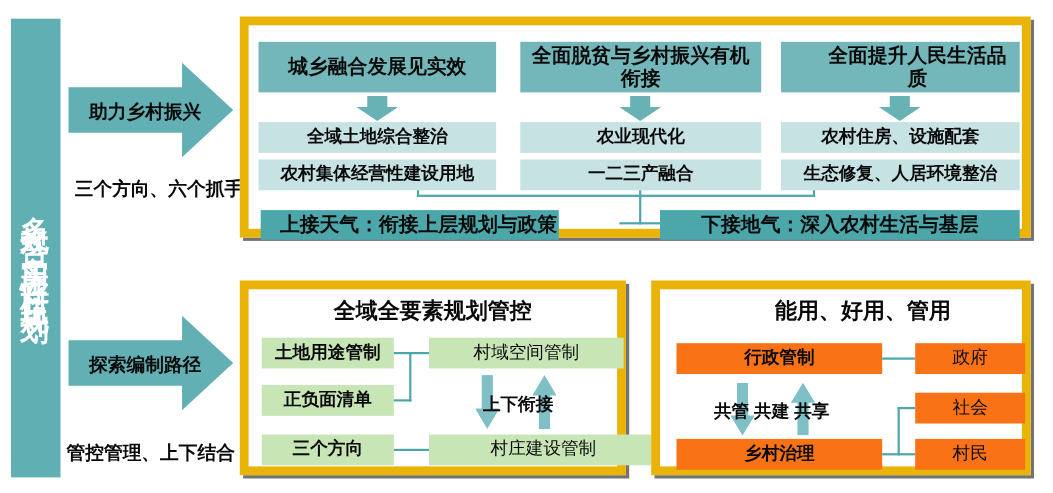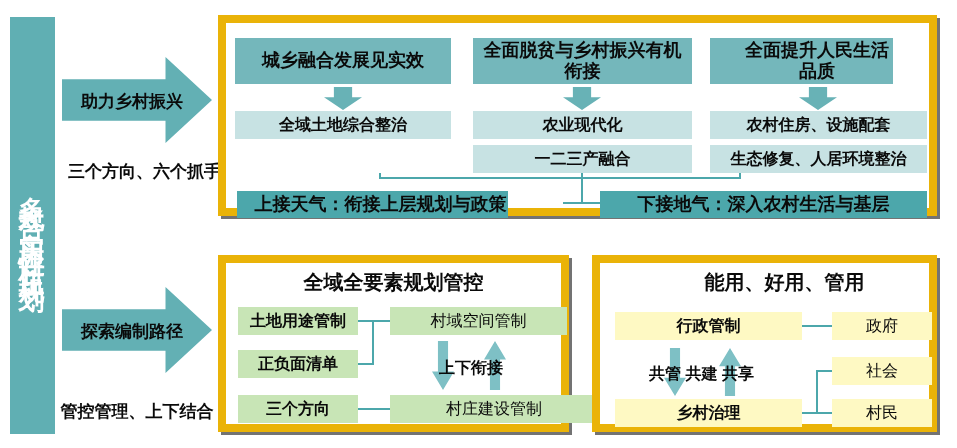--- a/index.html
+++ b/index.html
@@ -28,21 +28,21 @@
   .th-header { background:#74B7BB; font-weight:bold; font-size:18px; height:46px; padding:0 4px; }
   .th-item   { background:#C7E2E3; font-weight:bold; font-size:16px; height:28px; }
   .band      { background:#4CA7AB; font-weight:bold; font-size:18px; height:27px; }
   .dn-arrow  { width:38px; height:23px; background:#68B2B6;
                clip-path:polygon(26% 0,74% 0,74% 45%,100% 45%,50% 100%,0% 45%,26% 45%); }
   .line { background:#4CA7AB; }
 
   
   .panel-title { width:100%; text-align:center; font-weight:bold; font-size:20px; }
   .g  { background:#C8E5B6; font-size:16px; height:28px; }
-  .o  { background:#fef9c3; font-size:16px; height:28px; }
+  .o  { background:#f97316; font-size:16px; height:28px; }
   .tall-dn { width:22px; height:49px; background:#7EC0C5;
              clip-path:polygon(27% 0,73% 0,73% 62%,100% 62%,50% 100%,0% 62%,27% 62%); }
   .tall-up { width:22px; height:49px; background:#7EC0C5;
              clip-path:polygon(50% 0,100% 38%,73% 38%,73% 100%,27% 100%,27% 38%,0% 38%); }
   .exchange-label { font-weight:bold; font-size:16px; text-align:center; white-space:nowrap; z-index:2; }
 </style>
 </head>
 <body>
 
 <div id="canvas">
@@ -56,29 +56,30 @@
   <div class="abs caption" style="left:56px; top:160px; width:162px;padding-left:12px;">三个方向、六个抓手</div>
 
   <div class="abs big-arrow" style="left:62px; top:287px;"></div>
   <div class="abs flow-label" style="left:66px; top:320px;">探索编制路径</div>
   <div class="abs caption" style="left:52px; top:400px; width:170px;">管控管理、上下结合</div>
 
   <div class="abs panel" style="left:218px; top:15px; width:719px; height:201px;">
 
     <div class="abs box th-header" style="left:9px;   top:15px; width:216px;">城乡融合发展见实效</div>
     <div class="abs box th-header" style="left:247px; top:15px; width:219px;">全面脱贫与乡村振兴有机衔接</div>
-    <div class="abs box th-header" style="left:484px; top:15px; width:183px;padding-left:35px;">全面提升人民生活品质</div>
+    <div class="abs box th-header" style="left:484px; top:15px; width:217px;padding-left:35px;">全面提升人民生活品质</div>
 
     <div class="abs dn-arrow" style="left:98px;  top:64px;"></div>
     <div class="abs dn-arrow" style="left:337px; top:64px;"></div>
     <div class="abs dn-arrow" style="left:573px; top:64px;"></div>
 
     <div class="abs box th-item" style="left:9px;   top:88px;  width:216px;">全域土地综合整治</div>
     <div class="abs box th-item" style="left:247px; top:88px;  width:219px;">农业现代化</div>
     <div class="abs box th-item" style="left:484px; top:88px;  width:217px;">农村住房、设施配套</div>
+    <div class="abs box th-item" style="left:9px;   top:122px; width:216px;">农村集体经营性建设用地</div>
     <div class="abs box th-item" style="left:247px; top:122px; width:219px;">一二三产融合</div>
     <div class="abs box th-item" style="left:484px; top:122px; width:217px;">生态修复、人居环境整治</div>
 
     <div class="abs line" style="left:153px; top:150px; width:2px;  height:6px;"></div>
     <div class="abs line" style="left:513px; top:150px; width:2px;  height:6px;"></div>
     <div class="abs line" style="left:153px; top:154px; width:362px; height:2px;"></div>
     <div class="abs line" style="left:355px; top:150px; width:2px;  height:31px;"></div>
     <div class="abs line" style="left:337px; top:179px; width:38px; height:2px;"></div>
 
     <div class="abs box band" style="left:11px;  top:168px; width:271px;padding-left:16px;">上接天气：衔接上层规划与政策</div>

